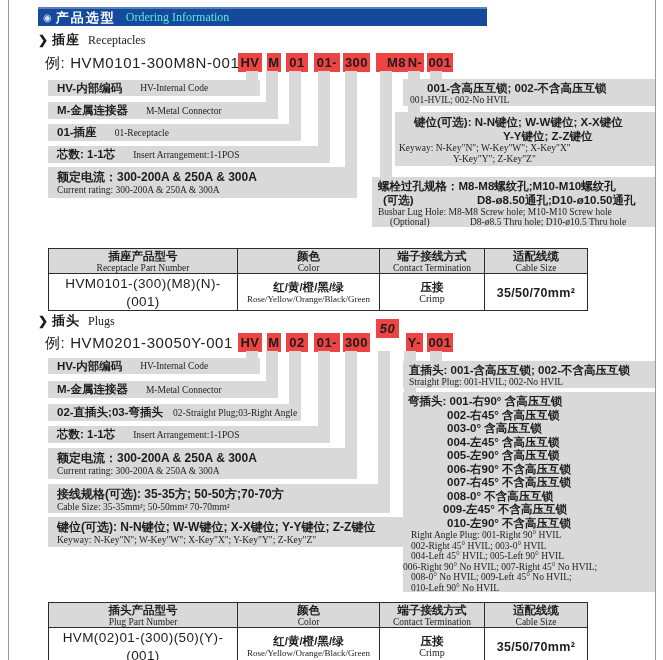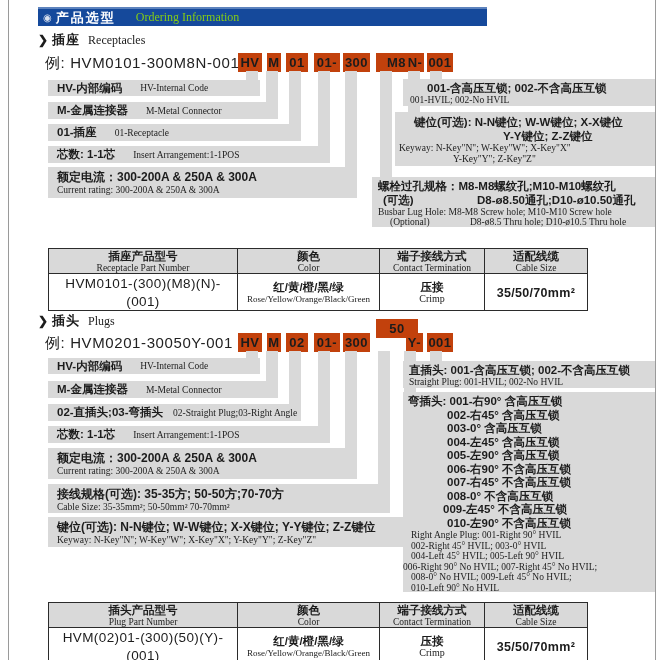--- a/index.html
+++ b/index.html
@@ -4,29 +4,29 @@
 <style>
   html,body{margin:0;padding:0;background:#ffffff;}
   #page{position:relative;width:663px;height:660px;background:#fff;overflow:hidden;
         font-family:"Liberation Sans",sans-serif;color:#1c1c1c;}
   .vline{position:absolute;top:0;bottom:0;width:1px;background:#9a9a9a;}
   
   .titlebar{position:absolute;left:38px;top:7px;width:449px;height:19px;background:#15499B;
             border-top:2px solid #5d83bd;display:flex;align-items:center;box-sizing:border-box;}
   .titlebar .bullet{color:#d9e1ef;font-size:10px;margin:0 4px 0 5px;line-height:1;}
   .titlebar .tzh{color:#fff;font-weight:bold;font-size:13px;letter-spacing:2px;}
-  .titlebar .ten{color:#84cc16;font-family:"Liberation Serif",serif;font-size:12px;margin-left:20px;}
+  .titlebar .ten{color:#5eead4;font-family:"Liberation Serif",serif;font-size:12px;margin-left:10px;}
   
   .sechead{position:absolute;left:38px;display:flex;align-items:baseline;}
   .sechead .mk{font-weight:bold;font-size:12px;margin-right:4px;}
   .sechead .hzh{font-weight:bold;font-size:13px;letter-spacing:1px;}
   .sechead .hen{font-family:"Liberation Serif",serif;font-size:12px;margin-left:8px;}
   
   .example{position:absolute;left:45px;font-size:15px;letter-spacing:0.6px;color:#222;}
-  .seg{position:absolute;height:19px;background:#c2410c;font-weight:bold;font-size:13px;
+  .seg{position:absolute;height:19px;background:#ef4444;font-weight:bold;font-size:13px;
        display:flex;align-items:center;justify-content:center;letter-spacing:0.5px;}
   
   .gbox{position:absolute;background:#d9d9d9;box-sizing:border-box;}
   .rowbox{display:flex;align-items:center;padding-left:9px;}
   .zh{font-weight:bold;font-size:11.5px;white-space:nowrap;}
   .en{font-family:"Liberation Serif",serif;font-size:9.5px;white-space:nowrap;color:#222;}
   .rowbox .zh{margin-right:18px;}
   .stack{padding:3px 0 0 9px;}
   .stack .zh{font-size:12px;display:block;line-height:15px;}
   .stack .en{display:block;line-height:11px;}
@@ -174,21 +174,21 @@
     <span class="hen">Plugs</span>
   </div>
 
   <div class="example" style="top:334px;">例: HVM0201-30050Y-001</div>
 
   <div class="seg" style="left:238px;top:333px;width:24px;">HV</div>
   <div class="seg" style="left:267px;top:333px;width:14px;">M</div>
   <div class="seg" style="left:286px;top:333px;width:22px;">02</div>
   <div class="seg" style="left:314px;top:333px;width:26px;">01-</div>
   <div class="seg" style="left:343px;top:333px;width:27px;">300</div>
-  <div class="seg" style="left:376px;top:319px;width:42px;">50</div>
+  <div class="seg" style="left:376px;top:319px;width:23px;font-style:italic;">50</div>
   <div class="seg" style="left:406px;top:333px;width:17px;">Y-</div>
   <div class="seg" style="left:427px;top:333px;width:26px;">001</div>
 
   <div class="pipe" style="left:246px;top:351px;height:7px;"></div>
   <div class="pipe" style="left:266px;top:351px;height:30px;"></div>
   <div class="pipe" style="left:289px;top:351px;height:53px;"></div>
   <div class="pipe" style="left:318px;top:351px;height:75px;"></div>
   <div class="pipe" style="left:345px;top:351px;height:97px;"></div>
   <div class="pipe" style="left:378px;top:351px;height:133px;"></div>
   <div class="pipe" style="left:404px;top:351px;height:166px;"></div>

